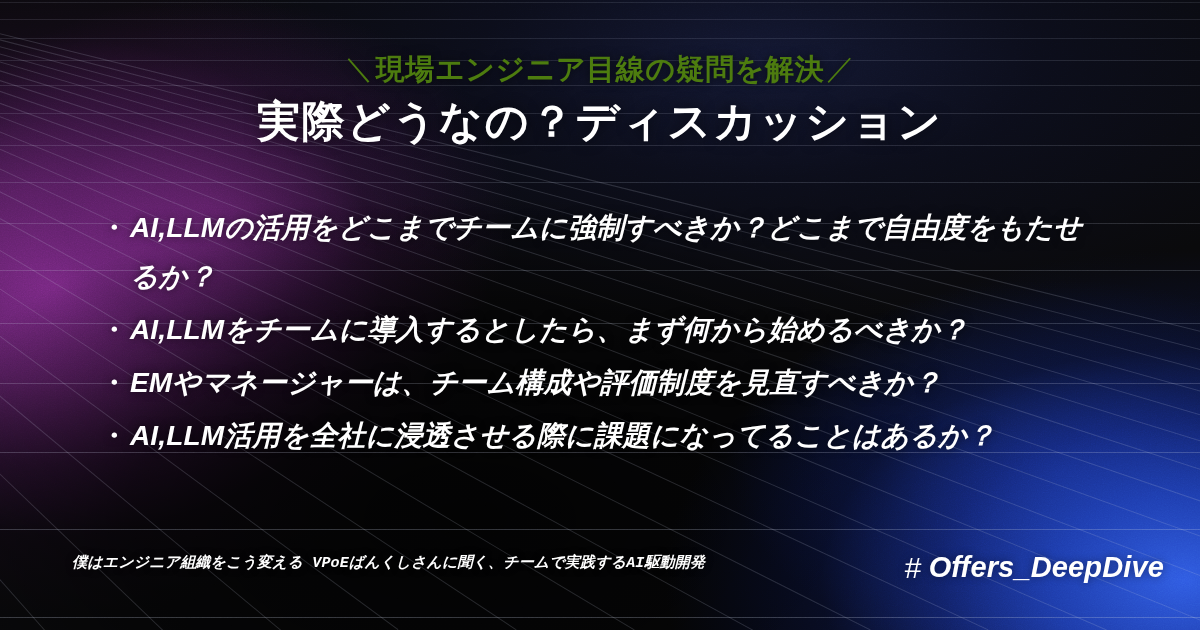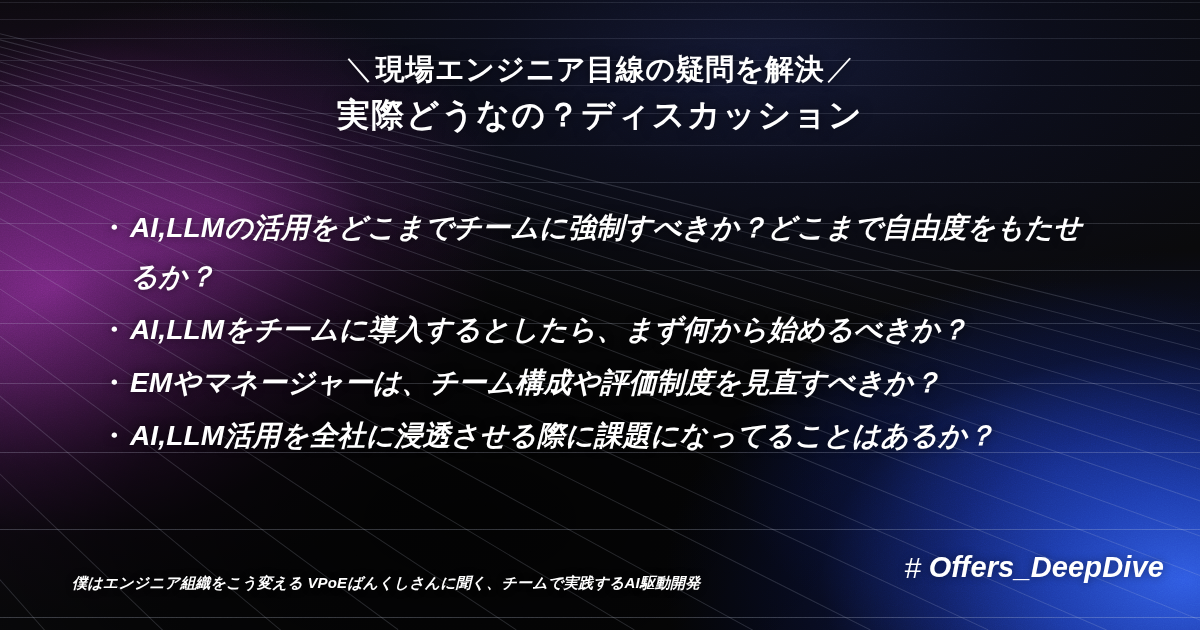--- a/index.html
+++ b/index.html
@@ -113,40 +113,40 @@
 
   .title-block {
     position: absolute;
     top: 52px;
     left: 0;
     width: 1200px;
     text-align: center;
   }
 
   .eyebrow {
-    color: #ffffff;
+    color: #4d7c0f;
     font-size: 29px;
     font-weight: 700;
     letter-spacing: 0.02em;
     line-height: 1.2;
     white-space: nowrap;
     text-shadow: 0 0 10px rgba(0,0,0,0.65);
   }
   .eyebrow .slash {
     display: inline-block;
     font-weight: 500;
     padding: 0 2px;
   }
   .eyebrow .slash-l { transform: translateY(-1px); }
   .eyebrow .slash-r { transform: translateY(-1px); }
 
   .headline {
     margin-top: 8px;
     color: #ffffff;
-    font-size: 33px;
+    font-size: 43px;
     font-weight: 700;
     letter-spacing: 0.045em;
     line-height: 1.22;
     white-space: nowrap;
     text-shadow: 0 0 14px rgba(0,0,0,0.6);
   }
 
   
   .bullets {
     position: absolute;
@@ -177,29 +177,30 @@
     font-style: italic;
     line-height: 49px;
     letter-spacing: 0.005em;
     text-shadow: 0 0 9px rgba(0,0,0,0.62);
   }
 
   
   .footer-note {
     position: absolute;
     left: 72px;
-    top: 571px;
+    top: 552px;
     color: #ffffff;
     font-size: 15px;
     font-weight: 700;
     font-style: italic;
     letter-spacing: 0.01em;
     line-height: 24px;
     white-space: nowrap;
     text-shadow: 0 0 7px rgba(0,0,0,0.75);
+    font-family: Liberation Mono, monospace;
   }
 
   .brand {
     position: absolute;
     right: 36px;
     top: 550px;
     display: flex;
     align-items: center;
     gap: 7px;
     color: #ffffff;

